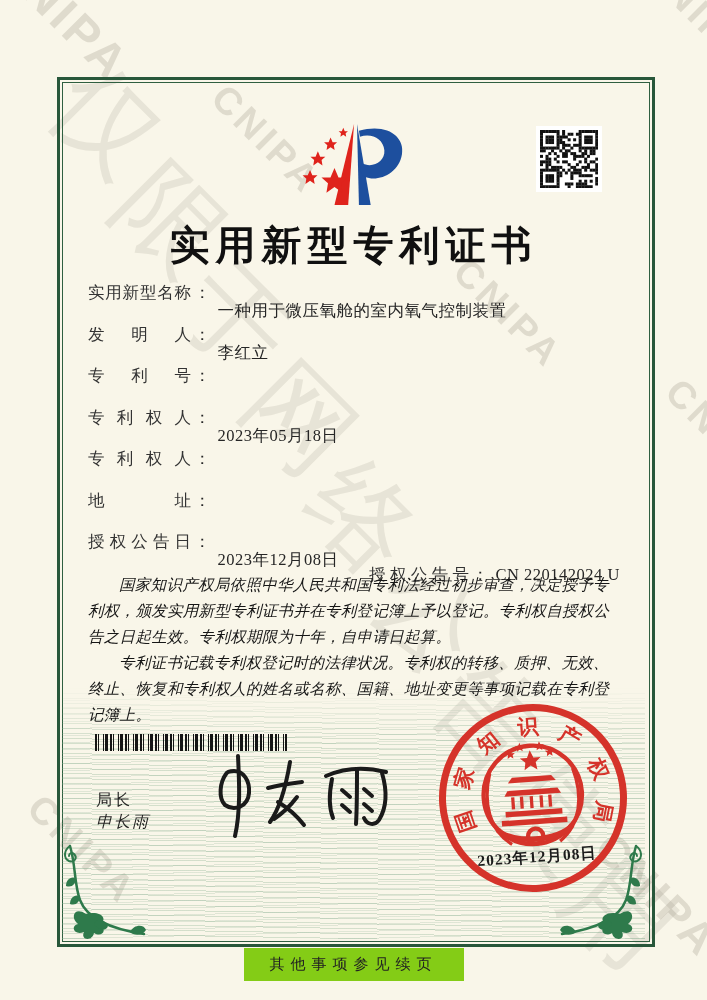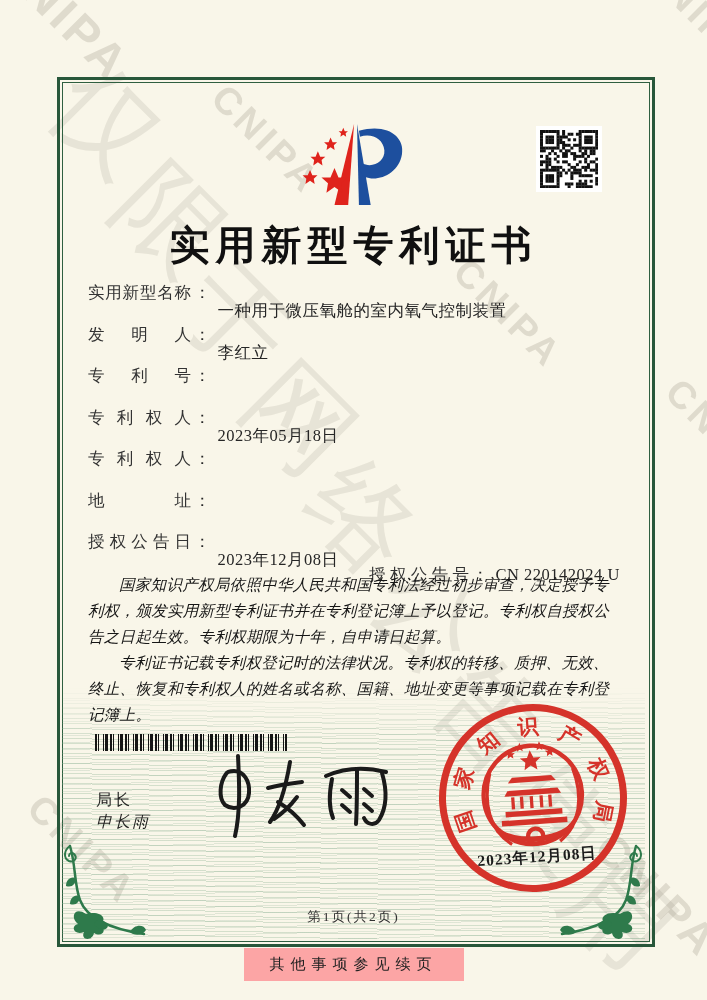--- a/index.html
+++ b/index.html
@@ -64,21 +64,21 @@
   .seal-emblem{position:absolute;left:40px;top:36px;}
   .seal-date{position:absolute;left:0;right:0;bottom:26px;text-align:center;
              font-size:15.5px;color:#1c1c1c;letter-spacing:1px;font-weight:700;}
   
   .orn{position:absolute;width:88px;height:102px;}
   .orn svg{display:block;}
   .orn-l{left:60px;top:840px;}
   .orn-r{left:558px;top:840px;transform:scaleX(-1);}
   .page-footer{position:absolute;left:0;right:0;top:908px;text-align:center;
                font-size:13.5px;letter-spacing:2px;color:#333;}
-  .note{position:absolute;left:50%;top:948px;transform:translateX(-50%);background:#fca5a5;
+  .note{position:absolute;left:50%;top:948px;transform:translateX(-50%);background:#84cc16;
         padding:7px 26px;font-size:15px;letter-spacing:6px;color:#222;white-space:nowrap;}
 </style>
 </head>
 <body>
 
 <div class="page">
 
   <div class="wm-cnipa c1">CNIPA</div>
   <div class="wm-cnipa c2">CNIPA</div>
   <div class="wm-cnipa c3">CNIPA</div>
@@ -482,16 +482,15 @@
         <rect x="64" y="53" width="3" height="11"></rect>
         <rect x="24" y="66" width="52" height="5"></rect>
         <rect x="20" y="74" width="60" height="5"></rect>
         <circle cx="50" cy="90" r="7" fill="none" stroke="#d5332a" stroke-width="4"></circle>
         <path d="M16,82 C28,96 72,96 84,82" fill="none" stroke="#d5332a" stroke-width="5"></path>
       </g>
     </svg>
     <div class="seal-date">2023年12月08日</div>
   </div>
 
-  <div class="page-footer">第1页(共2页)</div>
   <div class="note">其他事项参见续页</div>
 
 </div>
 
 </body></html>

